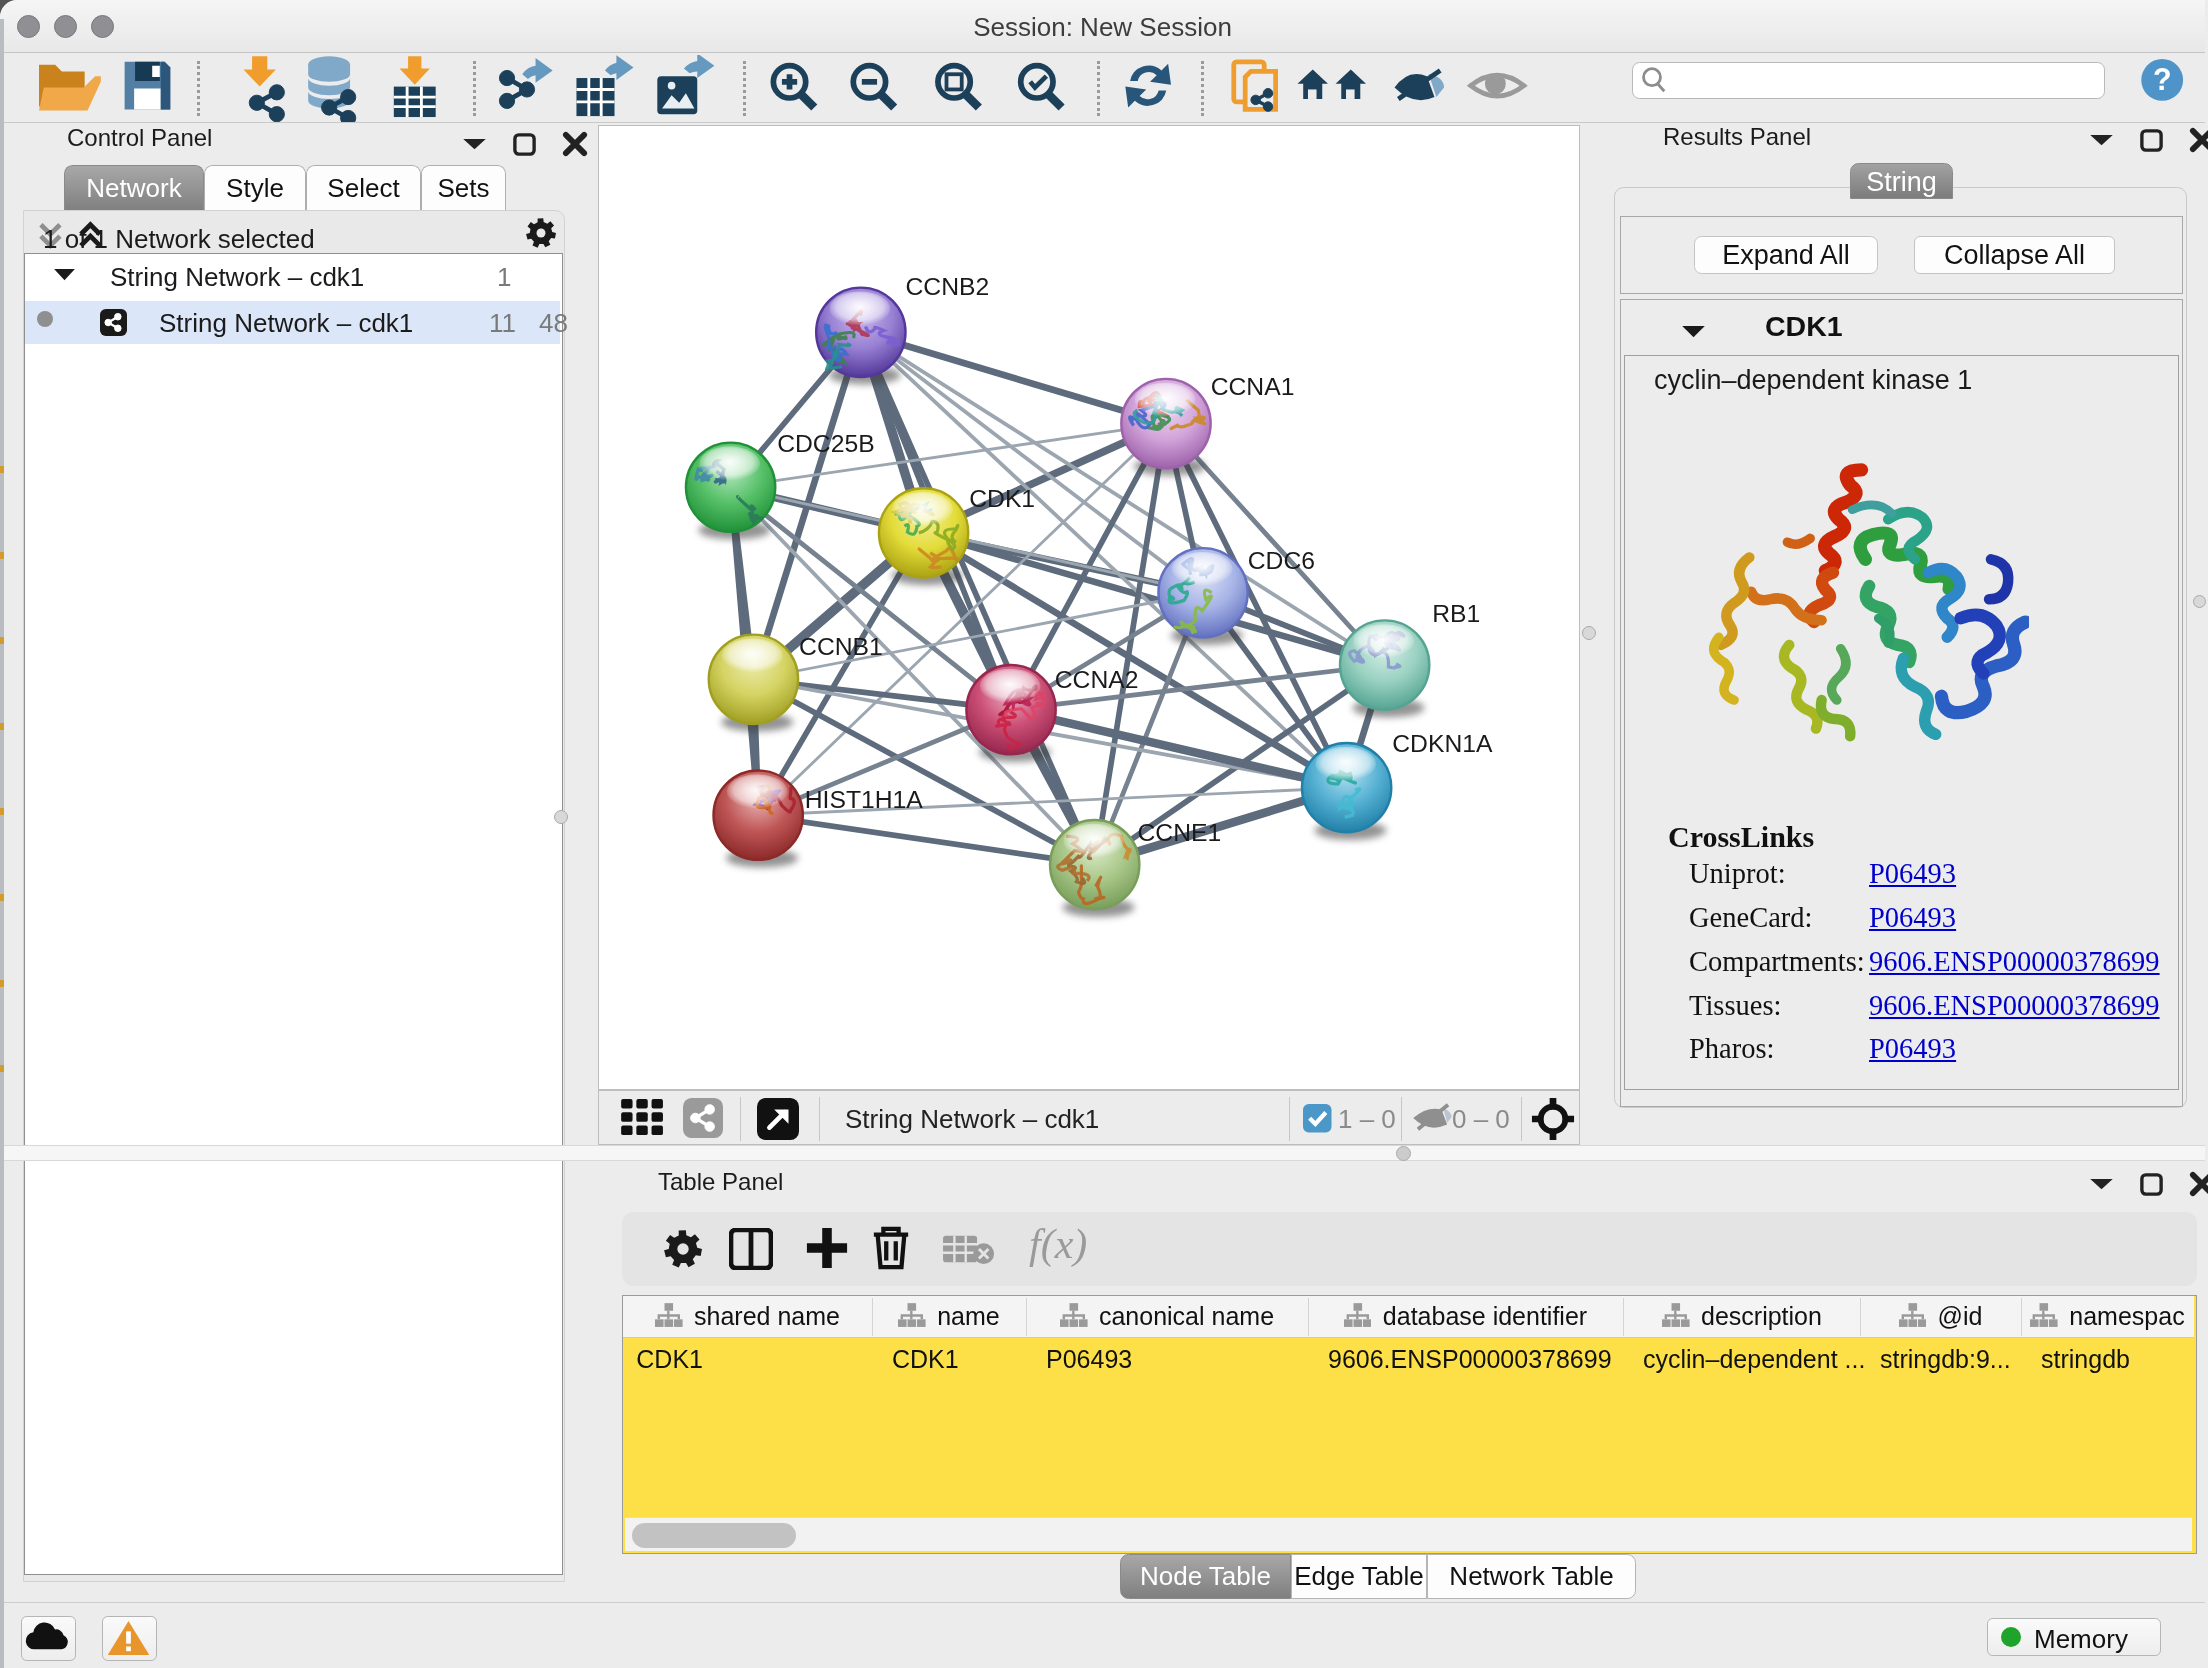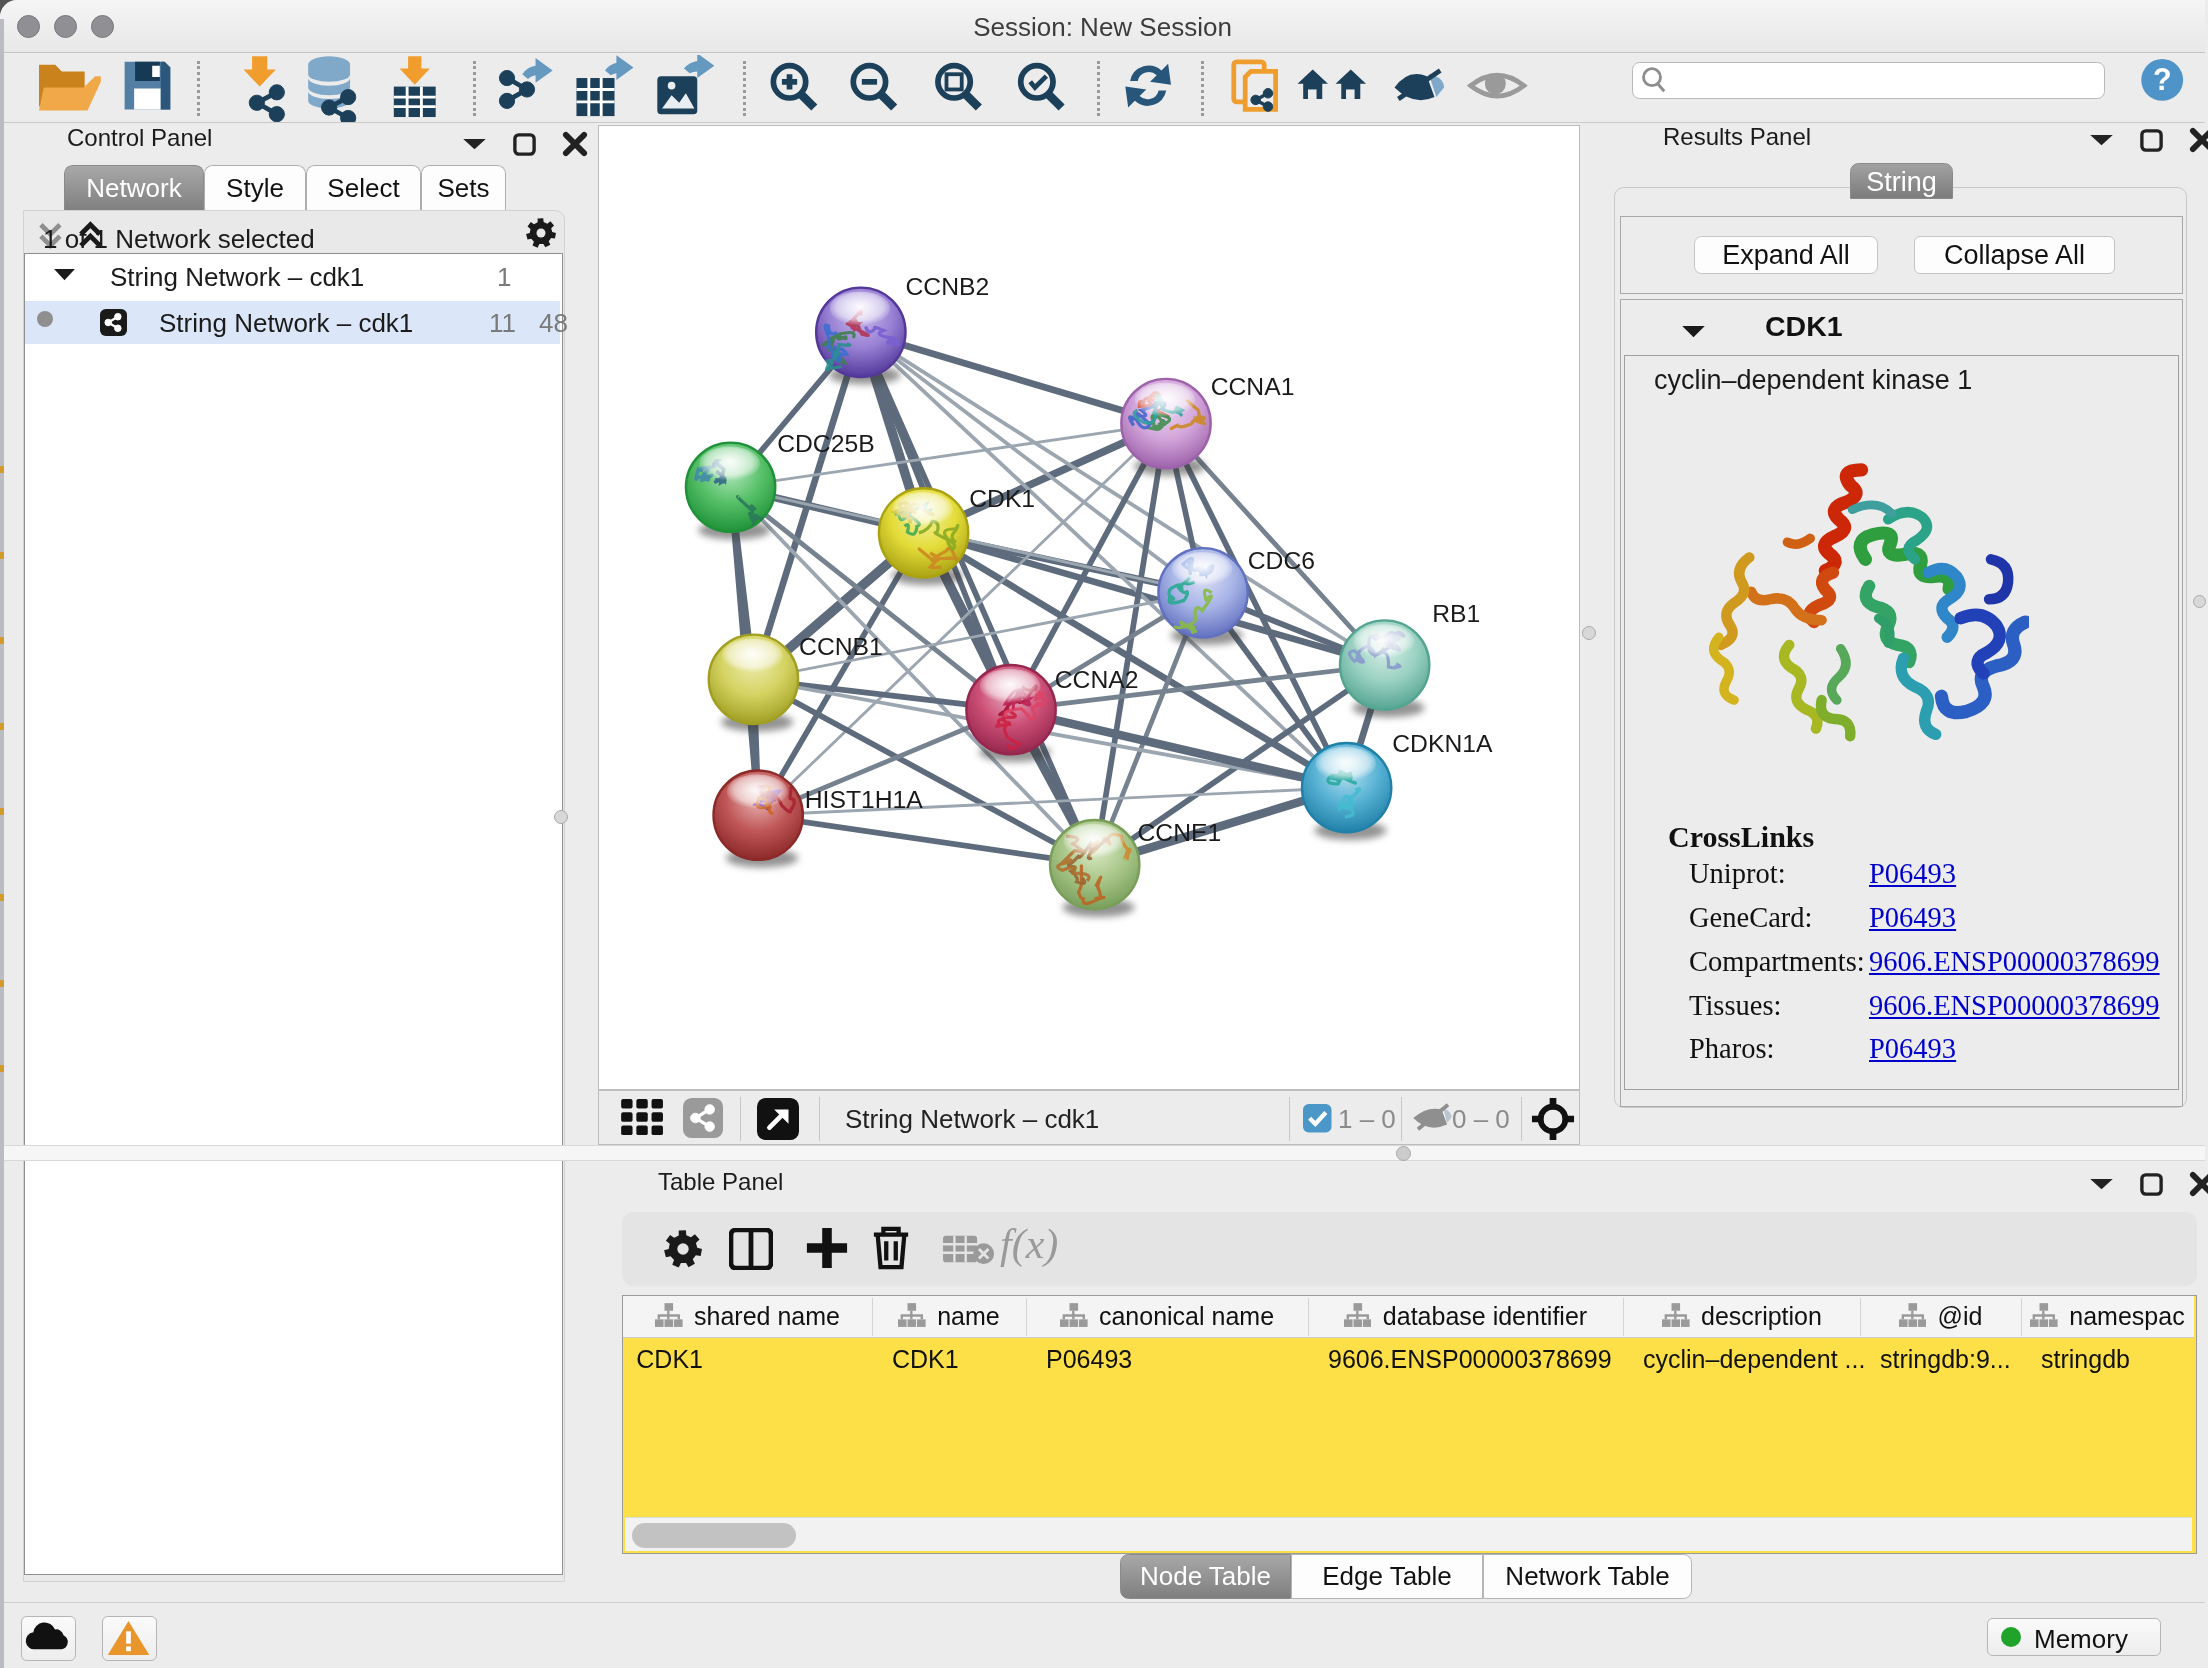--- a/index.html
+++ b/index.html
@@ -650,21 +650,21 @@
         </g>
       </svg>
     <svg class="abs" style="left:321px; top:20px;" width="53" height="34" viewBox="0 0 56 36">
         <g fill="#9a9a9a">
           <rect x="0" y="4" width="36" height="28" rx="3"></rect>
           <path d="M0,13 h36 M0,22 h36 M12,4 v28 M24,4 v28" stroke="#e4e4e4" stroke-width="2.5"></path>
         </g>
         <circle cx="43" cy="23" r="11" fill="#9a9a9a"></circle>
         <path d="M38,18 l10,10 M48,18 l-10,10" stroke="#e4e4e4" stroke-width="3"></path>
       </svg>
-    <div class="abs" style="left:378px; top:7.6px; font-family:'Liberation Serif',serif; font-style:italic; font-size:42px; color:#9a9a9a;">f(x)</div>
+    <div class="abs" style="left:407px; top:7.6px; font-family:'Liberation Serif',serif; font-style:italic; font-size:42px; color:#9a9a9a;">f(x)</div>
   </div>
   <div id="tp-table">
     <div id="tp-header">
       <div class="hcell" style="left:0px; width:249px;"><svg width="27.6" height="26" viewBox="0 0 29 27">
             <g fill="#9a9a9a">
               <rect x="10" y="0" width="9" height="8"></rect>
               <rect x="0" y="17" width="9" height="8"></rect>
               <rect x="10" y="17" width="9" height="8"></rect>
               <rect x="20" y="17" width="9" height="8"></rect>
               <path d="M14,8 v5 M4,17 v-4 h21 v4 M14,13 v4" stroke="#9a9a9a" stroke-width="2.5" fill="none"></path>
@@ -739,21 +739,21 @@
       <span class="dcell" style="left:1020px;">cyclin–dependent ...</span>
       <span class="dcell" style="left:1257px;">stringdb:9...</span>
       <span class="dcell" style="left:1418px;">stringdb</span>
     </div>
     <div id="tp-scroll">
         <div id="tp-thumb"></div>
       </div>
   </div>
   <div style="position:absolute; left:1120px; top:1554px; display:flex;">
     <div class="bottab tabsel" style="width:171px; border-radius:8.6px 0 0 8.6px;">Node Table</div>
-    <div class="bottab" style="width:192px; border-radius:0;">Edge Table</div>
+    <div class="bottab" style="width:136px; border-radius:0;">Edge Table</div>
     <div class="bottab" style="width:209px; border-radius:0 8.6px 8.6px 0;">Network Table</div>
   </div>
   <div id="bottombar">
     <div class="bbtn" style="left:21px; top:13.3px; width:55px; height:45px;">
       <svg width="51" height="41" viewBox="0 0 54 43">
           <path d="M14,34 a9,9 0 0 1 -2,-18 a12,12 0 0 1 23,-3 a8,8 0 0 1 9,6 a8,8 0 0 1 -2,15 z" fill="#111"></path>
         </svg>
     </div>
     <div class="bbtn" style="left:102px; top:13.3px; width:55px; height:45px;">
       <svg width="51" height="41" viewBox="0 0 54 43">

